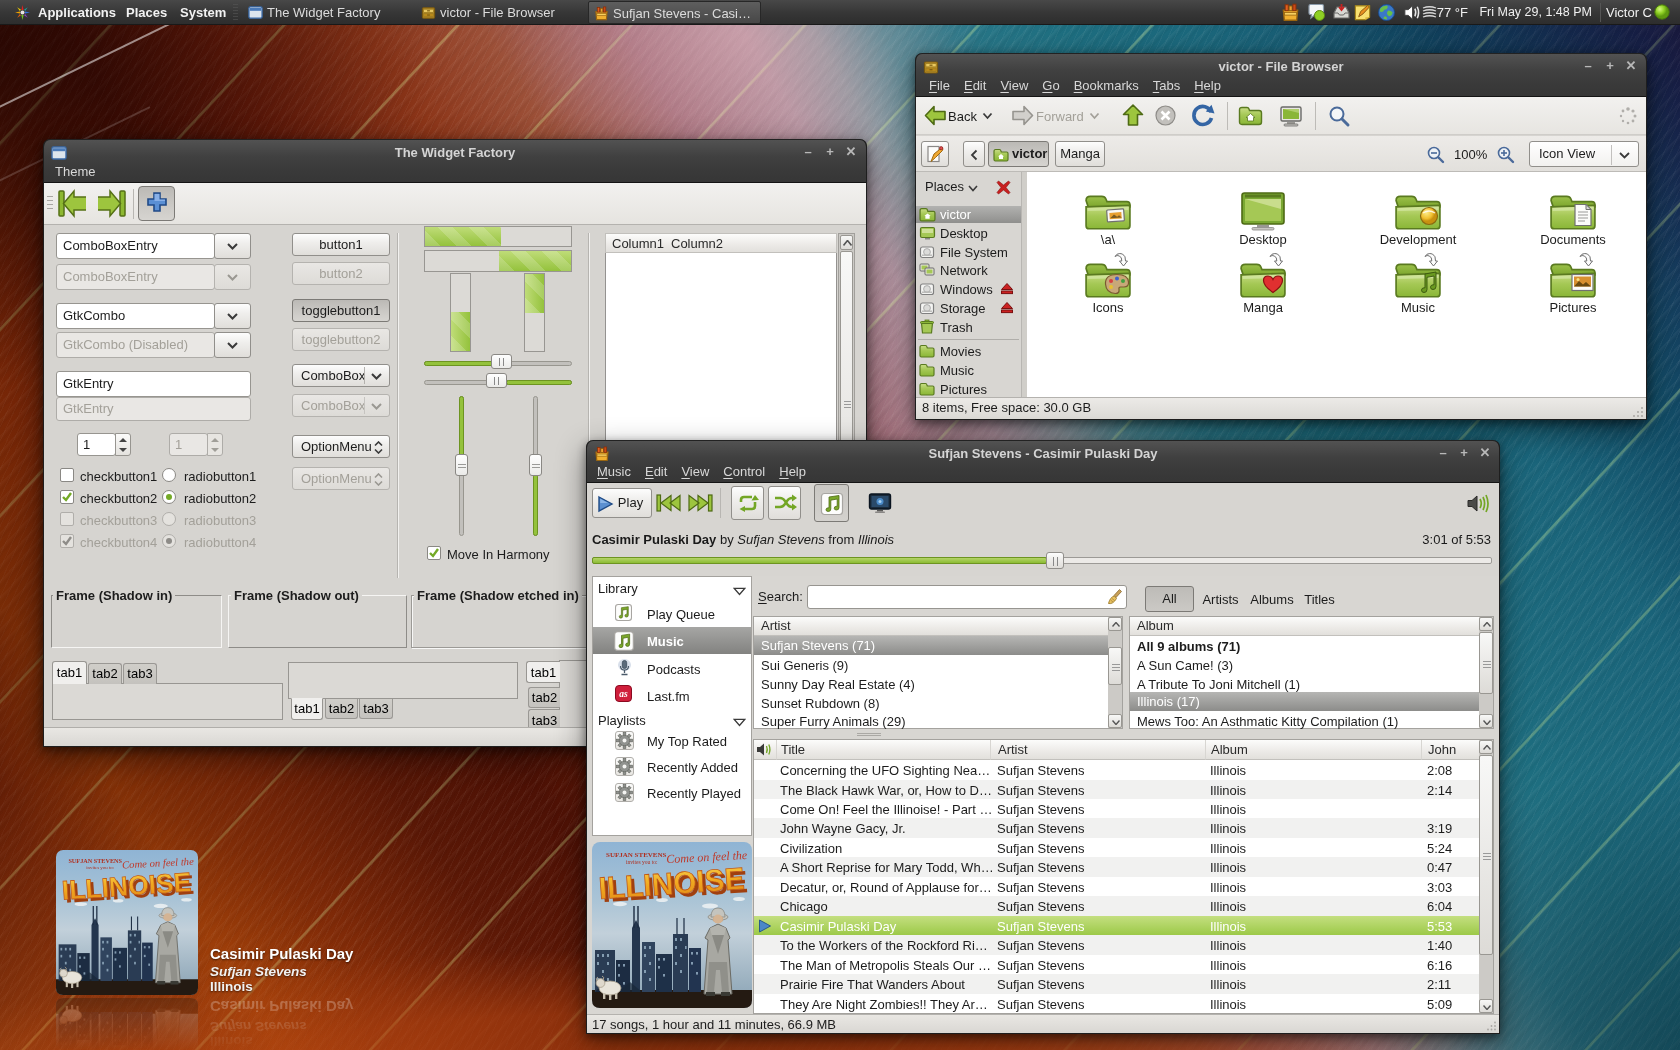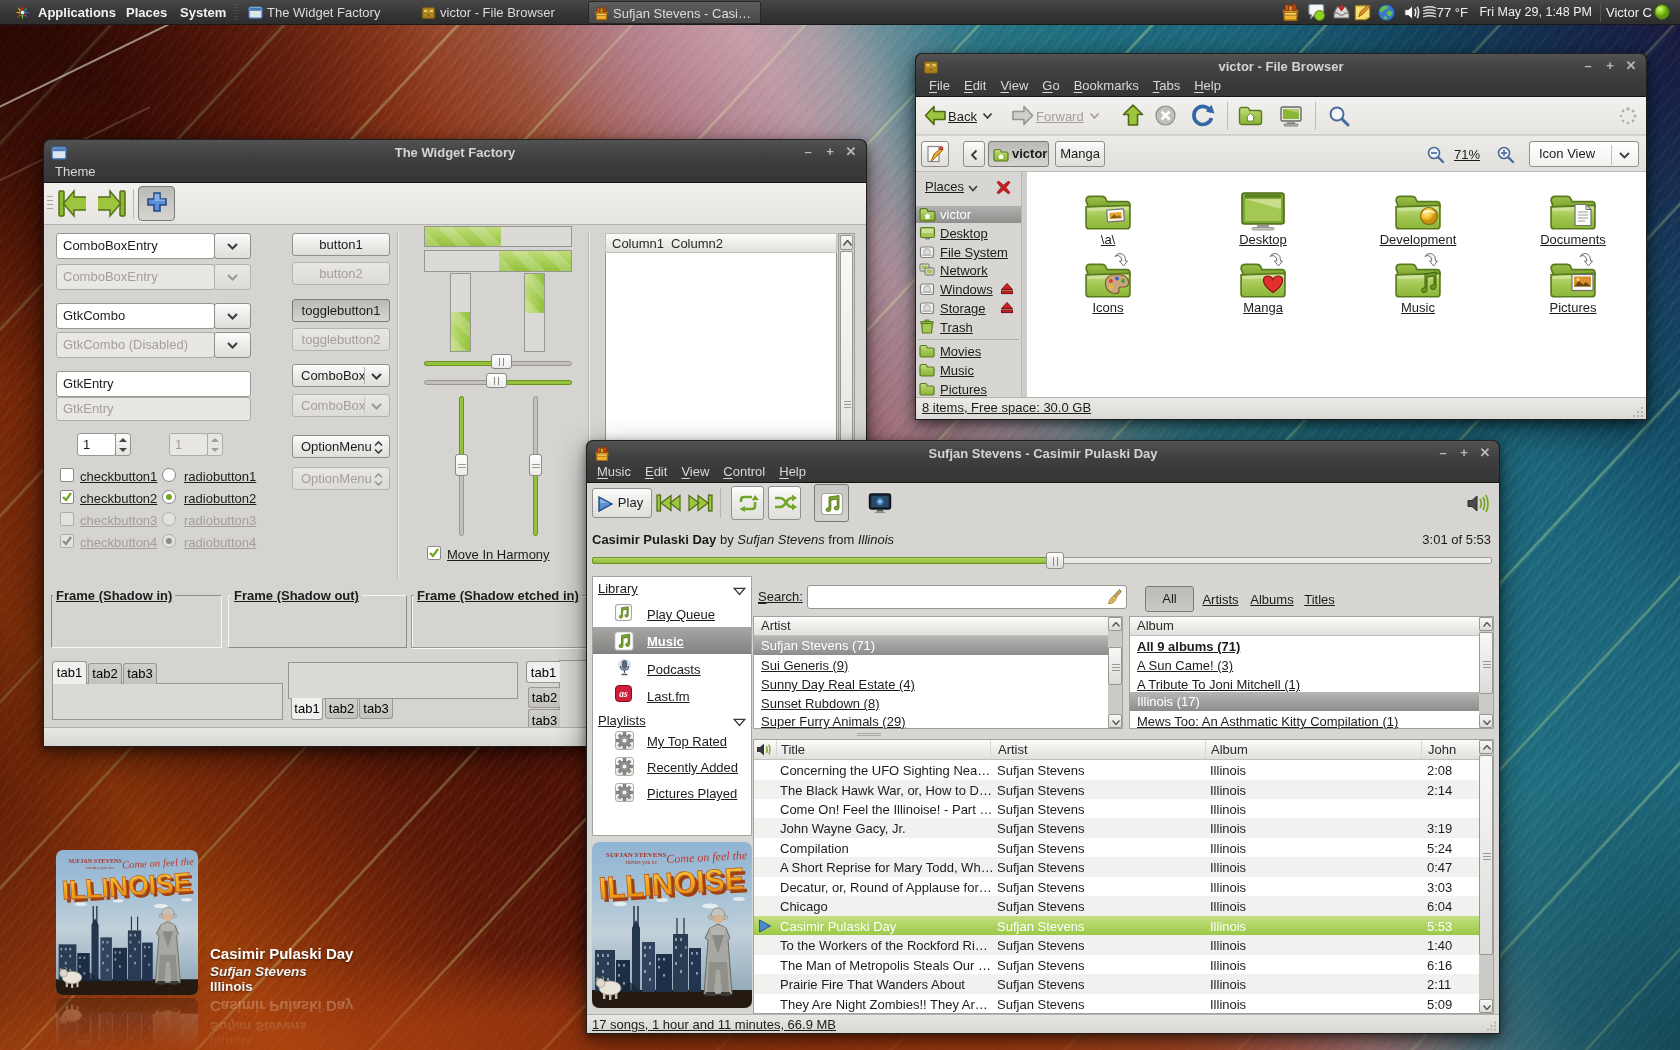--- a/index.html
+++ b/index.html
@@ -50,21 +50,21 @@
 .winborder { position:absolute; left:0; top:0; right:0; bottom:0; border:1px solid #1e1e1e; border-top:none; pointer-events:none; }
 u.mn { text-decoration:underline; text-underline-offset:2px; }
 
 
 .btn { position:absolute; border:1px solid #918f8b; border-radius:3px; color:#1c1c1c;
   background:linear-gradient(#fdfdfd, #efeeec 40%, #e0deda); text-align:center; font-size:13px; }
 .btn.dis { color:#a3a099; background:linear-gradient(#e9e7e4,#dddbd7); border-color:#b5b3af; }
 .btn.press { background:linear-gradient(#bbb9b5,#cfcdc9 70%,#d6d4d0); border-color:#7c7a76; }
 .entry { position:absolute; background:#fff; border:1px solid #979590; border-radius:3px; font-size:13px; color:#1c1c1c; }
 .entry.dis { background:#e9e7e4; color:#a3a099; border-color:#aeaca8; }
-.lbl { position:absolute; font-size:13px; color:#1c1c1c; white-space:nowrap;text-decoration:underline; }
+.lbl { position:absolute; font-size:13px; color:#1c1c1c; white-space:nowrap; }
 .lbl.dis { color:#a3a099; }
 .cb { position:absolute; width:14px; height:14px; background:#fff; border:1px solid #8a8884; border-radius:2px; }
 .cb.dis { background:#e4e2de; border-color:#b0aeaa; }
 .rb { position:absolute; width:14px; height:14px; background:#fff; border:1px solid #8a8884; border-radius:50%; }
 .rb.dis { background:#e4e2de; border-color:#b0aeaa; }
 .hdrcell { background:linear-gradient(#fcfcfb,#eceae7 60%,#e2e0dc); border:1px solid #c2c0bc; border-left:none;
   font-size:13px; color:#2a2a2a; }
 .selgray { background:linear-gradient(#b2b2b0,#8f8f8d); color:#fff; }
 .sbv { background:linear-gradient(#f8f8f7,#dddbd7); border:1px solid #999792; border-radius:2px; }
 </style>
@@ -525,21 +525,21 @@
       <div class="btn press" style="left:72px; top:44px; width:61px; height:26px; text-align:left;"><svg width="18" height="16" viewBox="0 0 16 16" style="position:absolute; left:3px; top:5px;">
             <path d="M1 4.5 Q1 2.5 2.6 2.5 L6.5 2.5 Q7.6 2.5 8 4 L8.3 5 L13.6 5 Q15 5 15 6.5 L15 12.5 Q15 14 13.6 14 L2.4 14 Q1 14 1 12.5 Z" fill="url(#fg)" stroke="#5a7a20" stroke-width="1.2"></path>
             <path d="M5 9.5 L8 7 L11 9.5 L10 9.5 L10 12 L6 12 L6 9.5 Z" fill="#fff"></path>
           </svg><span style="margin-left:23px; line-height:24px; font-weight:bold;">victor</span></div>
       <div class="btn" style="left:139px; top:44px; width:50px; height:26px; line-height:24px;">Manga</div>
       <svg class="abs" style="left:510px; top:48px;" width="19" height="19" viewBox="0 0 19 19">
           <circle cx="8" cy="8" r="5.5" fill="#eef2f6" stroke="#4a6a9a" stroke-width="1.6"></circle>
           <rect x="5" y="7.2" width="6" height="1.6" fill="#4a6a9a"></rect>
           <path d="M12.5 12.5 L17 17" stroke="#4a6a9a" stroke-width="2.4" stroke-linecap="round"></path>
         </svg>
-      <div class="lbl" style="left:538px; top:50px;">71%</div>
+      <div class="lbl" style="left:538px; top:50px;">100%</div>
       <svg class="abs" style="left:580px; top:48px;" width="19" height="19" viewBox="0 0 19 19">
           <circle cx="8" cy="8" r="5.5" fill="#eef2f6" stroke="#4a6a9a" stroke-width="1.6"></circle>
           <rect x="5" y="7.2" width="6" height="1.6" fill="#4a6a9a"></rect>
           <rect x="7.2" y="5" width="1.6" height="6" fill="#4a6a9a"></rect>
           <path d="M12.5 12.5 L17 17" stroke="#4a6a9a" stroke-width="2.4" stroke-linecap="round"></path>
         </svg>
       <div class="btn" style="left:613px; top:44px; width:110px; height:26px; background:linear-gradient(#fff,#f2f1ef); text-align:left; padding-left:9px; line-height:24px;">Icon View<span class="abs" style="right:26px; top:3px; width:1px; height:20px; background:#c2c0be;"></span><svg width="11" height="7" viewBox="0 0 11 7" class="abs" style="right:8px; top:10px;">
             <path d="M1 1 L5.5 5.5 L10 1" fill="none" stroke="#3a3a3a" stroke-width="1.8"></path>
           </svg></div>
 
@@ -844,21 +844,21 @@
       <div class="abs lbl" style="left:60px; top:251px;">My Top Rated</div>
       <div class="abs" style="left:28px; top:274px; width:19px; height:19px; background:linear-gradient(#fbfbfa,#e8e6e2); border:1px solid #b0aeaa; border-radius:3px;"></div>
       <svg class="abs" style="left:29px; top:275px;" width="17" height="17" viewBox="0 0 18 18">
           <use href="#gear18"></use>
         </svg>
       <div class="abs lbl" style="left:60px; top:277px;">Recently Added</div>
       <div class="abs" style="left:28px; top:300px; width:19px; height:19px; background:linear-gradient(#fbfbfa,#e8e6e2); border:1px solid #b0aeaa; border-radius:3px;"></div>
       <svg class="abs" style="left:29px; top:301px;" width="17" height="17" viewBox="0 0 18 18">
           <use href="#gear18"></use>
         </svg>
-      <div class="abs lbl" style="left:60px; top:303px;">Pictures Played</div>
+      <div class="abs lbl" style="left:60px; top:303px;">Recently Played</div>
 
       <div class="abs" id="rb-art" style="left:5px; top:359px; width:160px; height:166px;"><svg width="160" height="166" viewBox="0 0 160 166">
             <use href="#illart"></use>
           </svg></div>
 
       <div class="abs lbl" style="left:171px; top:106px;"><u class="mn">S</u>earch:</div>
       <div class="entry" style="left:220px; top:102px; width:320px; height:24px;"></div>
       <svg class="abs" style="left:519px; top:105px;" width="18" height="18" viewBox="0 0 18 18">
           <path d="M13.5 1.5 L15.5 3.5 L10 9.5 L8 7.5 Z" fill="#c8a058" stroke="#8a6a30" stroke-width="0.8"></path>
           <path d="M8.5 8 Q4 9 2.5 15.5 Q7 16.5 10.5 10.5 Z" fill="#e8c060" stroke="#a08030" stroke-width="0.9"></path>
@@ -953,21 +953,21 @@
             <span class="abs" style="left:456px; top:3px;">Illinois</span>
             <span class="abs" style="left:673px; top:3px;margin-top:28px;">6:45</span>
           </div>
           <div class="abs" style="left:0; top:58.4px; width:725px; height:20px; background:#f1f1f0; color:#1c1c1c;">
             <span class="abs" style="left:26px; top:3px; width:214px; overflow:hidden; white-space:nowrap; text-overflow:ellipsis;">John Wayne Gacy, Jr.</span>
             <span class="abs" style="left:243px; top:3px;">Sufjan Stevens</span>
             <span class="abs" style="left:456px; top:3px;">Illinois</span>
             <span class="abs" style="left:673px; top:3px;">3:19</span>
           </div>
           <div class="abs" style="left:0; top:77.8px; width:725px; height:20px; background:#fff; color:#1c1c1c;">
-            <span class="abs" style="left:26px; top:3px; width:214px; overflow:hidden; white-space:nowrap; text-overflow:ellipsis;">Compilation</span>
+            <span class="abs" style="left:26px; top:3px; width:214px; overflow:hidden; white-space:nowrap; text-overflow:ellipsis;">Civilization</span>
             <span class="abs" style="left:243px; top:3px;">Sufjan Stevens</span>
             <span class="abs" style="left:456px; top:3px;">Illinois</span>
             <span class="abs" style="left:673px; top:3px;">5:24</span>
           </div>
           <div class="abs" style="left:0; top:97.3px; width:725px; height:20px; background:#f1f1f0; color:#1c1c1c;">
             <span class="abs" style="left:26px; top:3px; width:214px; overflow:hidden; white-space:nowrap; text-overflow:ellipsis; text-overflow:ellipsis;">A Short Reprise for Mary Todd, Who Went Insane, but for Very Good Reasons</span>
             <span class="abs" style="left:243px; top:3px;">Sufjan Stevens</span>
             <span class="abs" style="left:456px; top:3px;">Illinois</span>
             <span class="abs" style="left:673px; top:3px;">0:47</span>
           </div>

